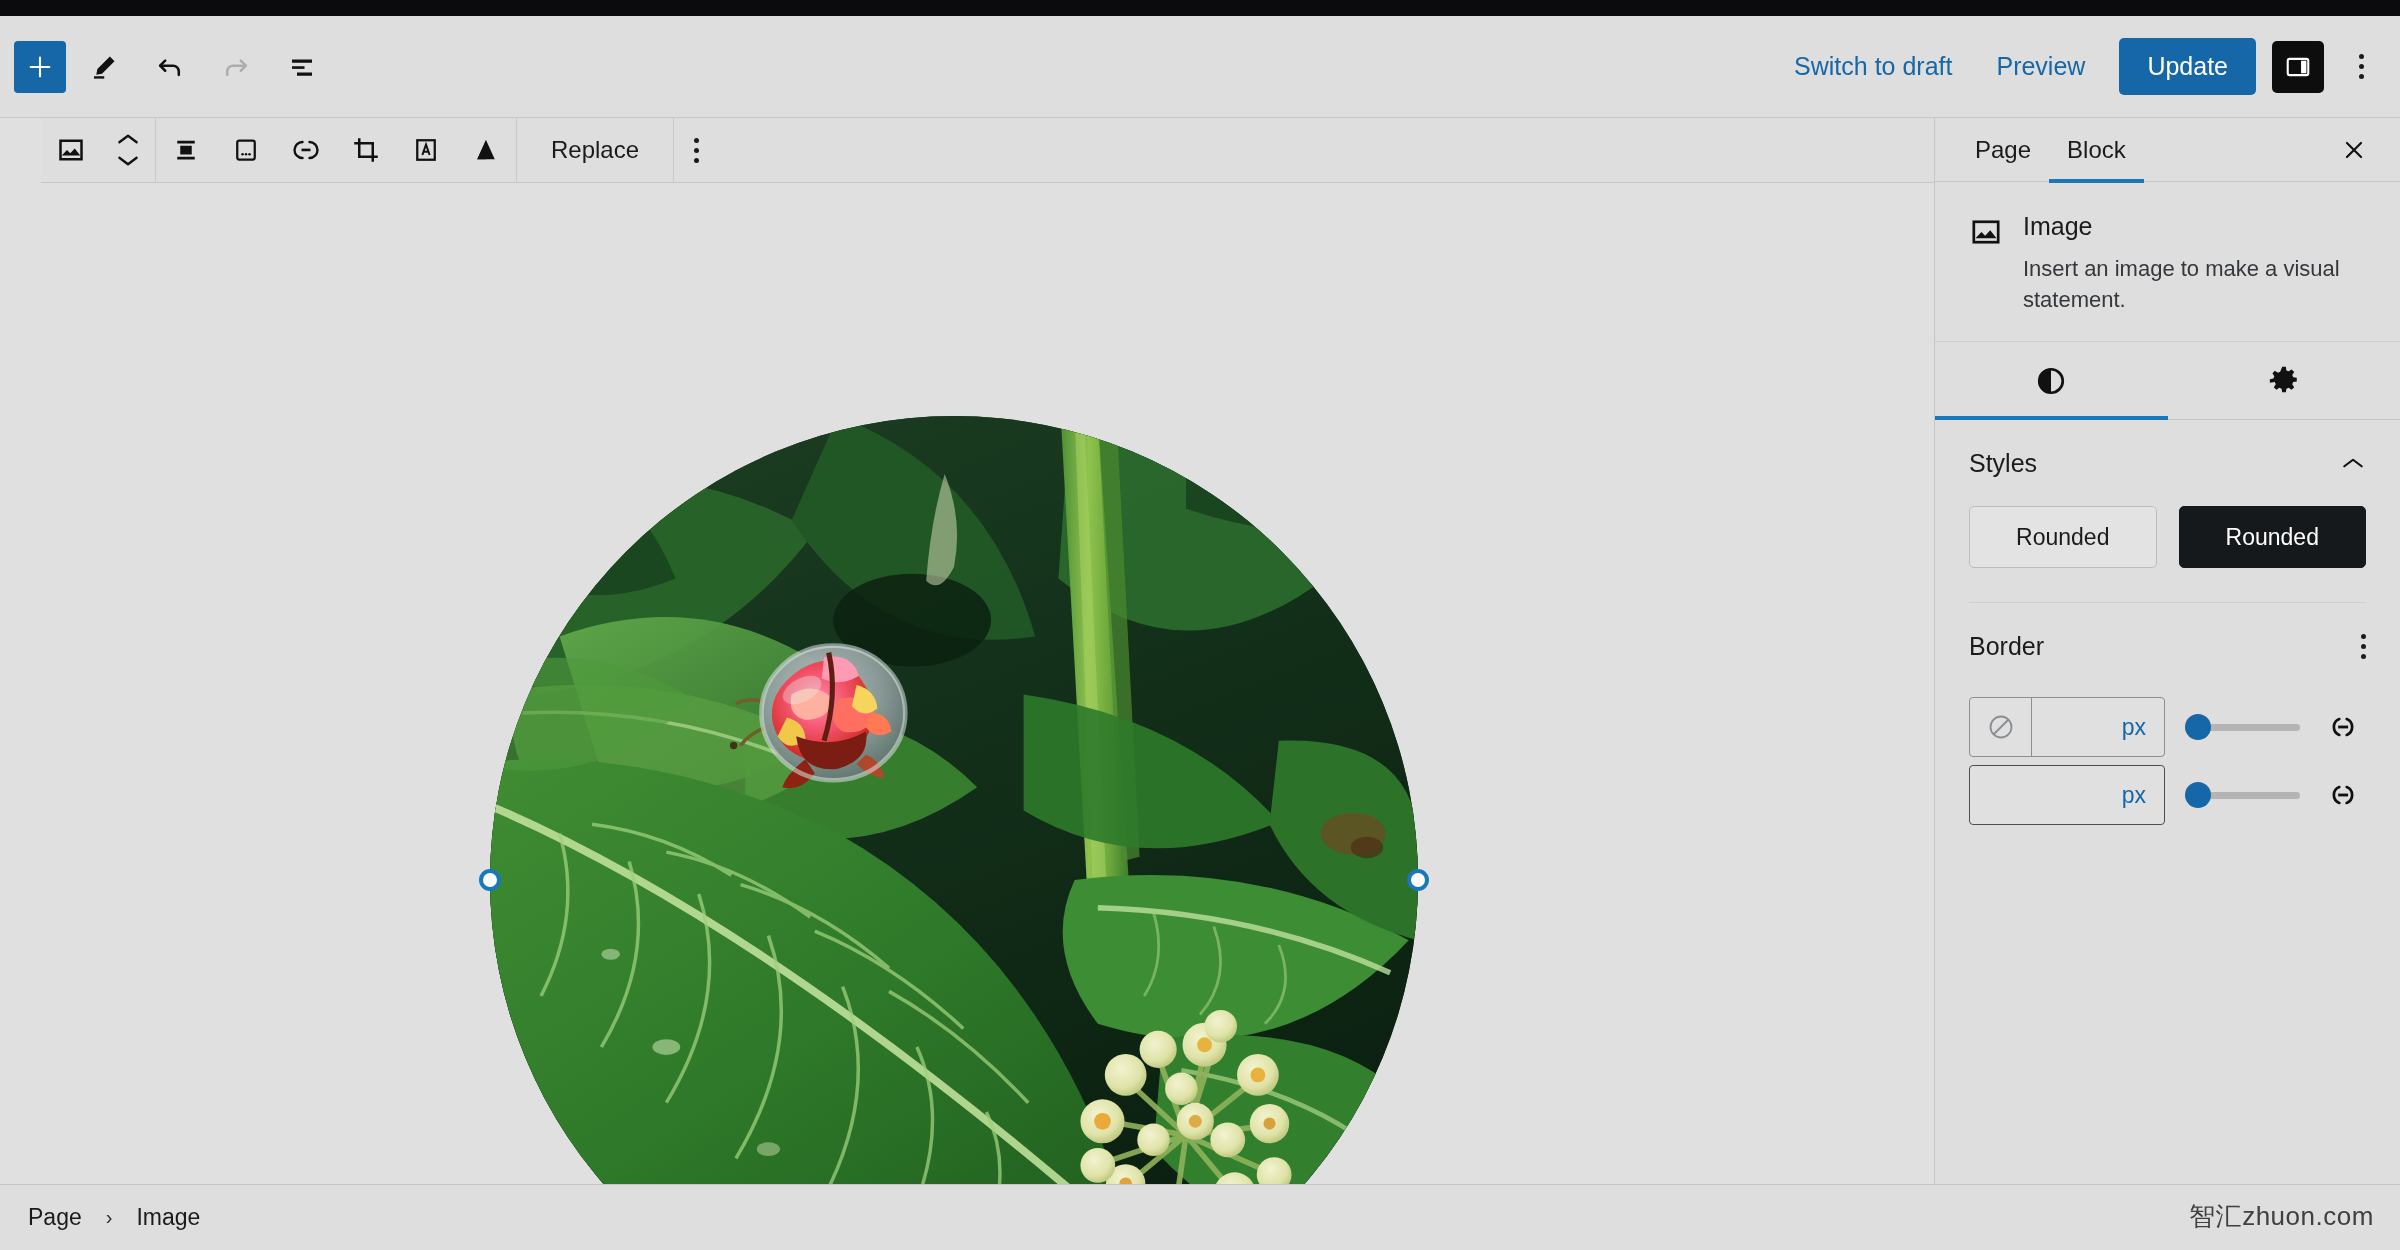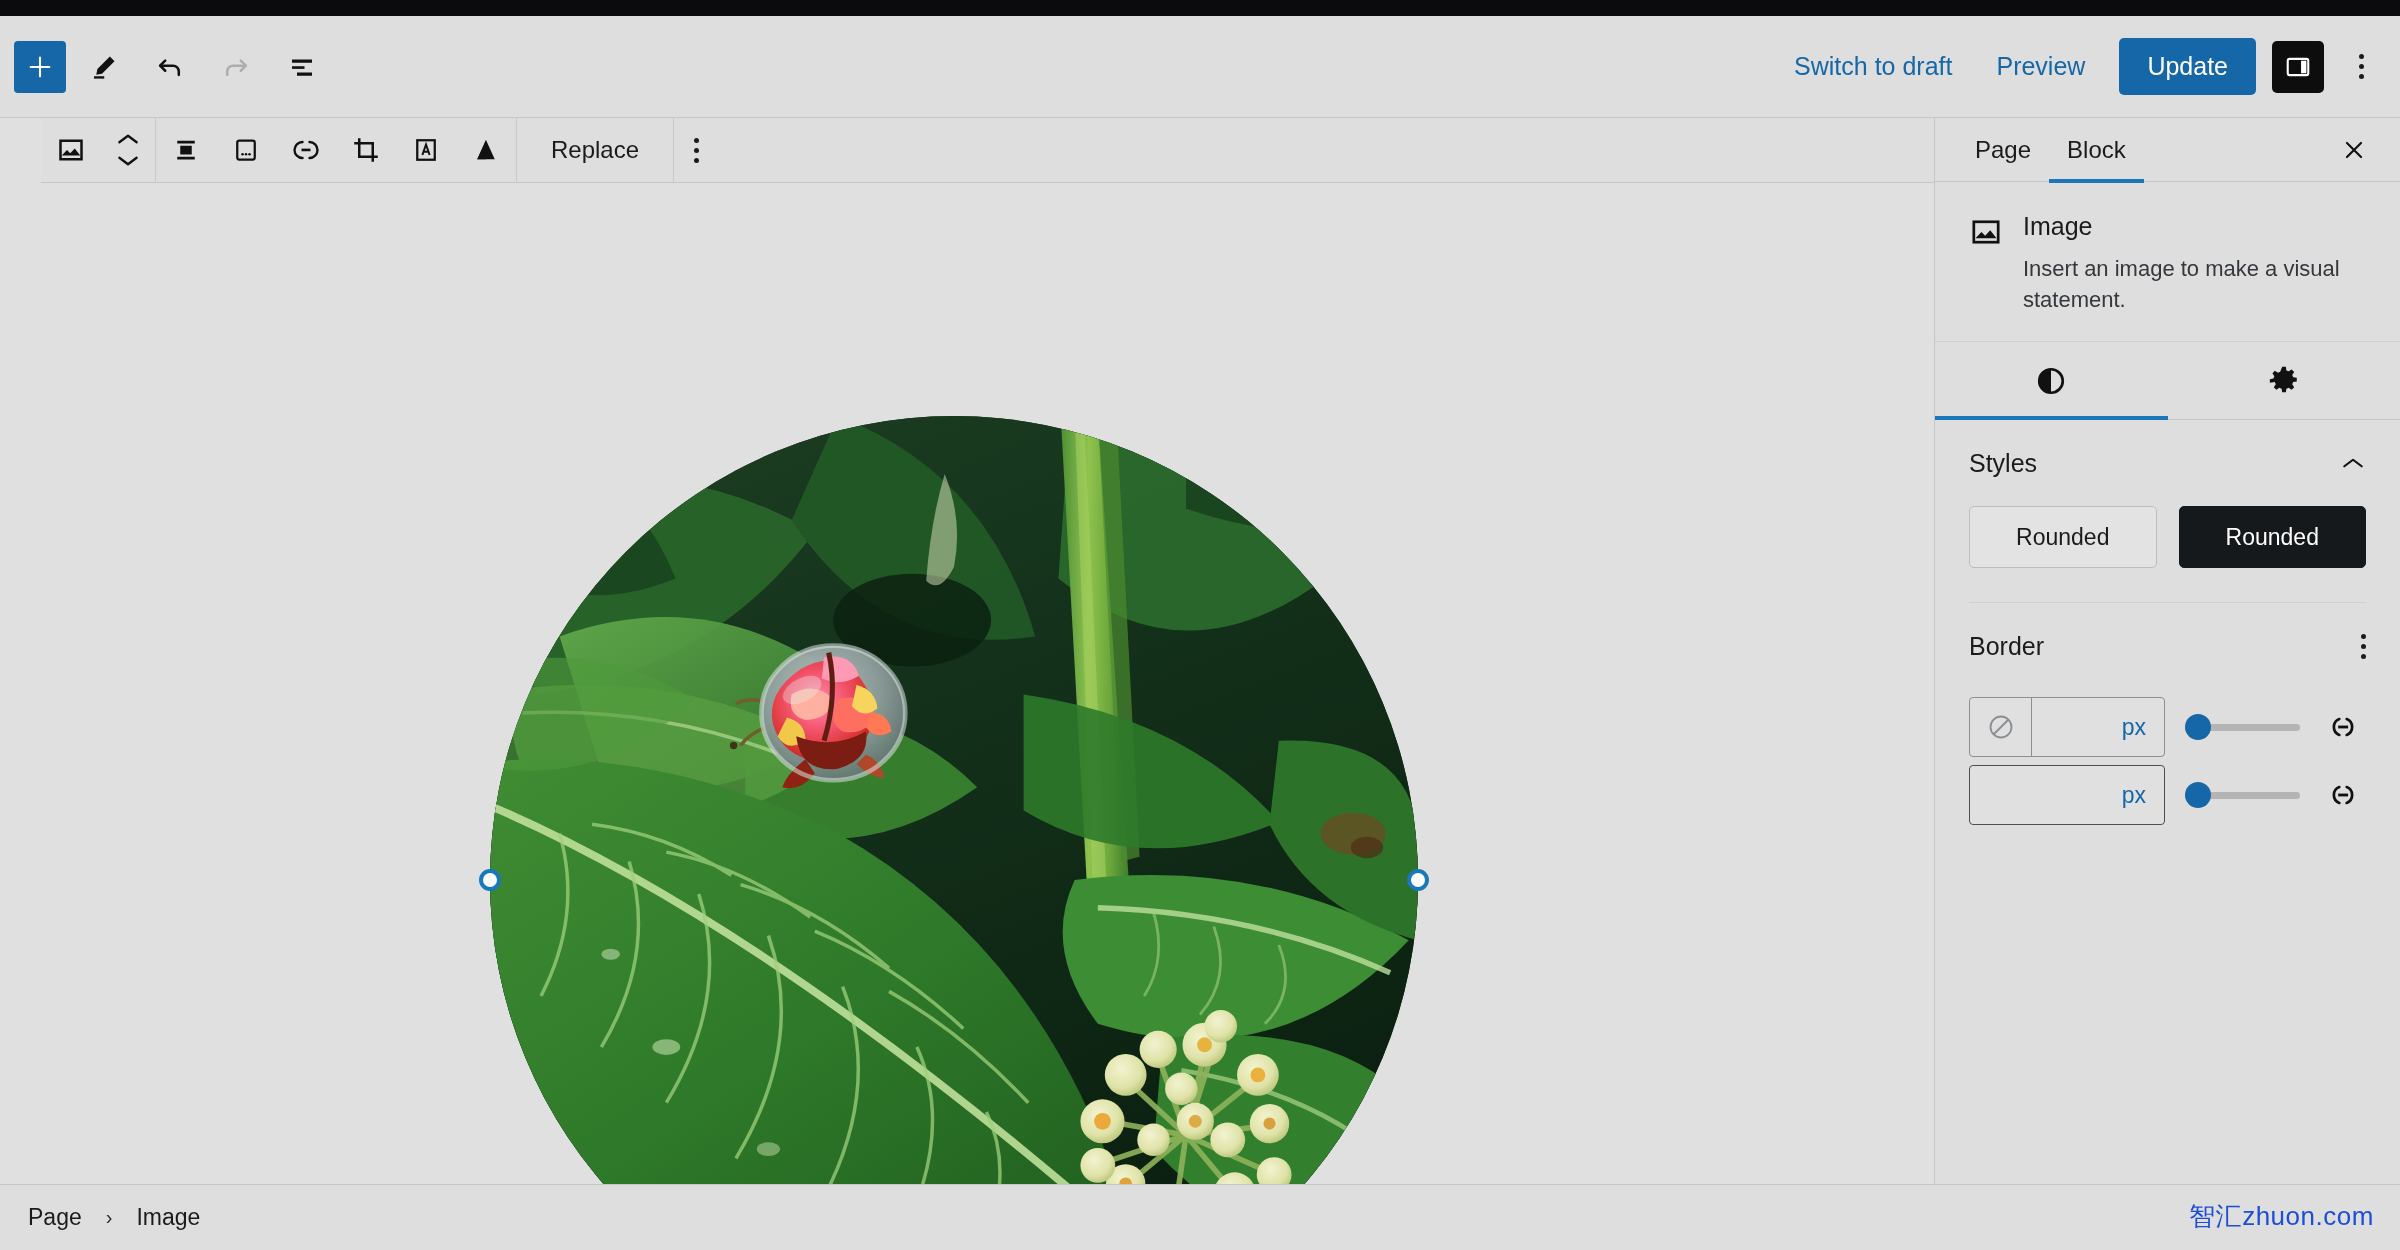--- a/index.html
+++ b/index.html
@@ -347,21 +347,21 @@
     cursor: pointer;
     background: transparent; border: 0;
     font-family: "Liberation Sans", sans-serif;
   }
   .crumb-sep { font-size: 20px; color: #2b2b2b; }
 
   .watermark {
     position: absolute;
     right: 26px; bottom: 16px;
     font-size: 26px;
-    color: #1d4ed8;
+    color: #404040;
     letter-spacing: .02em;
     user-select: none;
     text-align: right;
   }
   .wm-cn { font-family: "DejaVu Sans", sans-serif; }
 </style>
 </head>
 <body>
 
 <div id="app">

